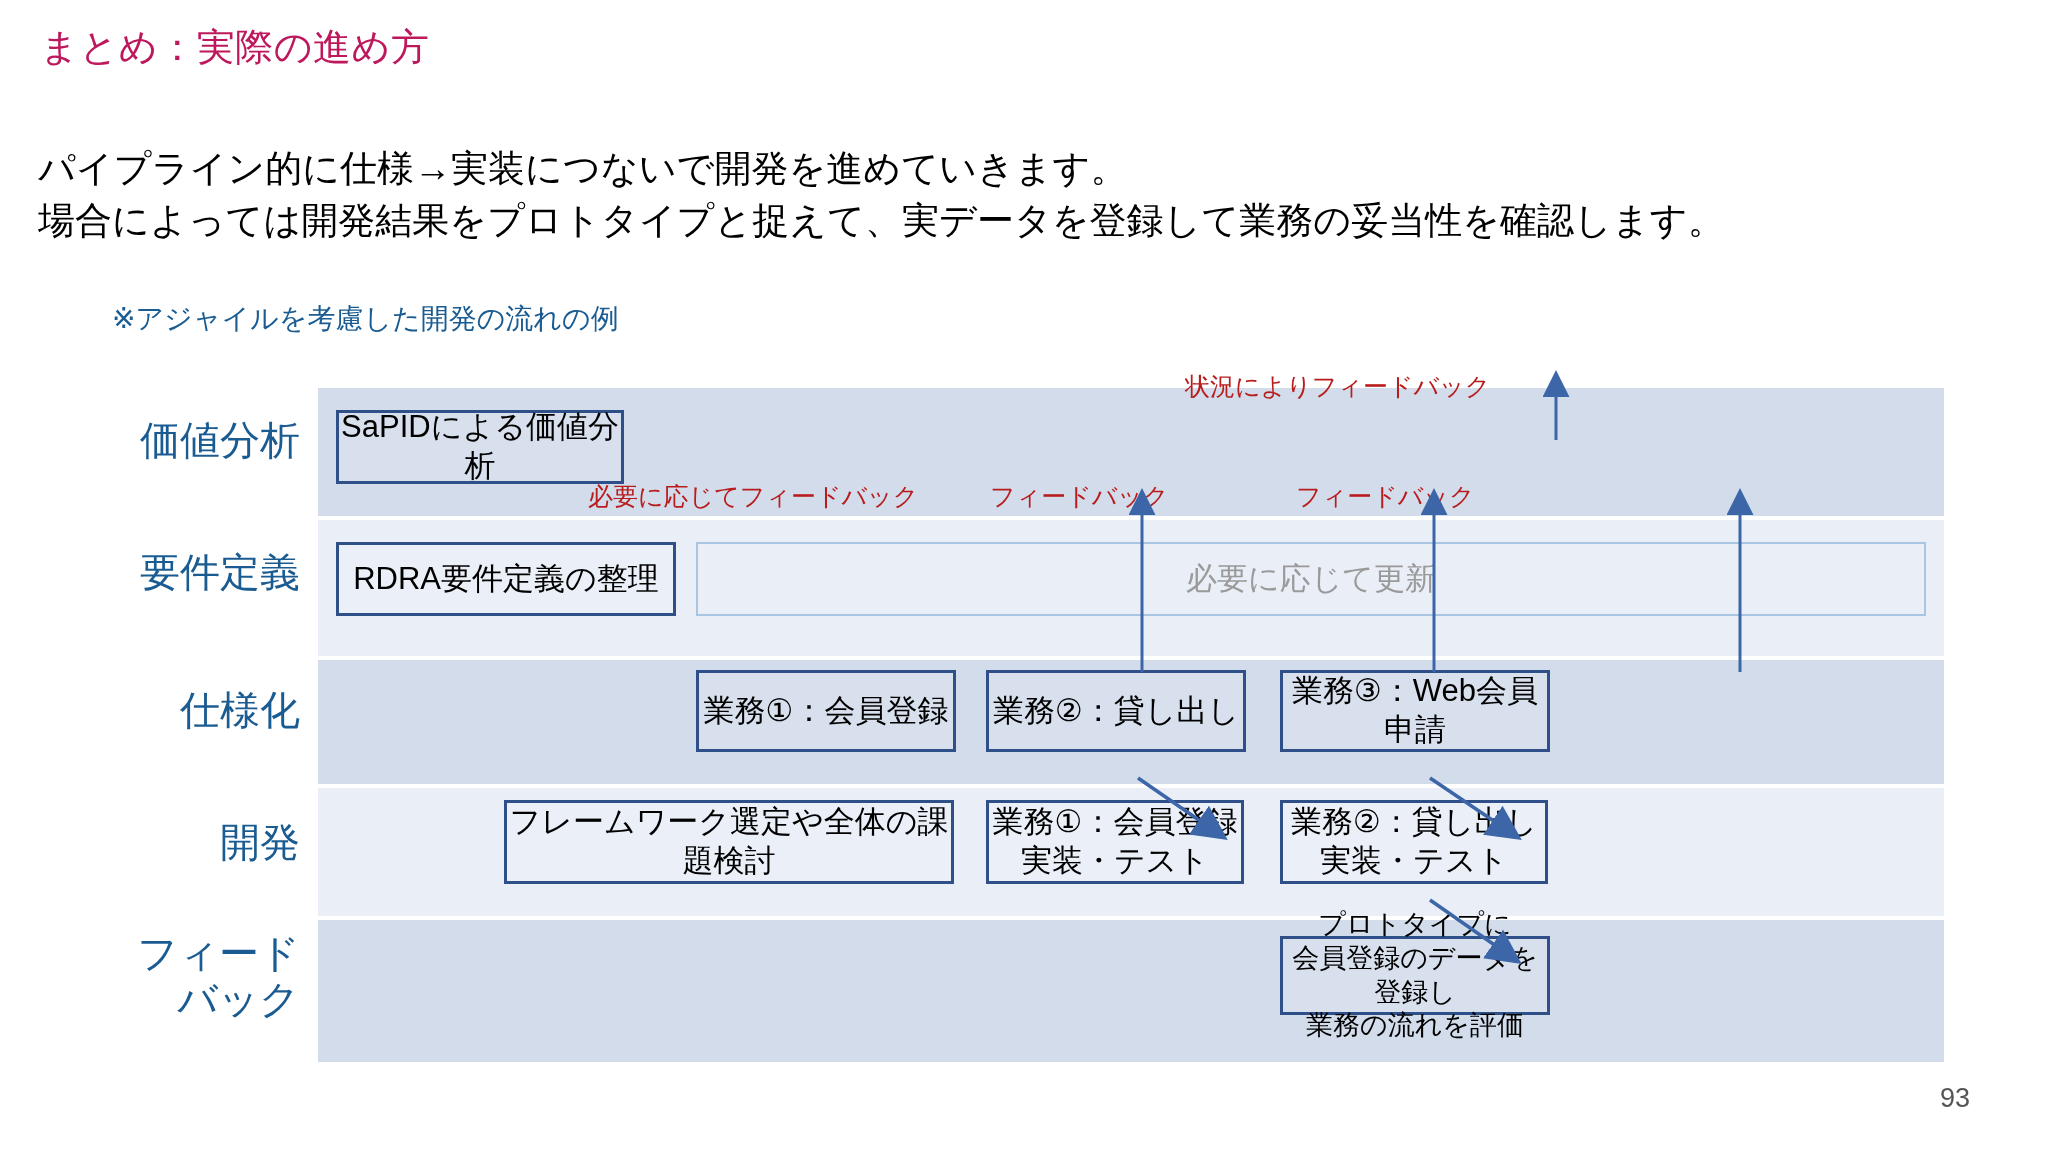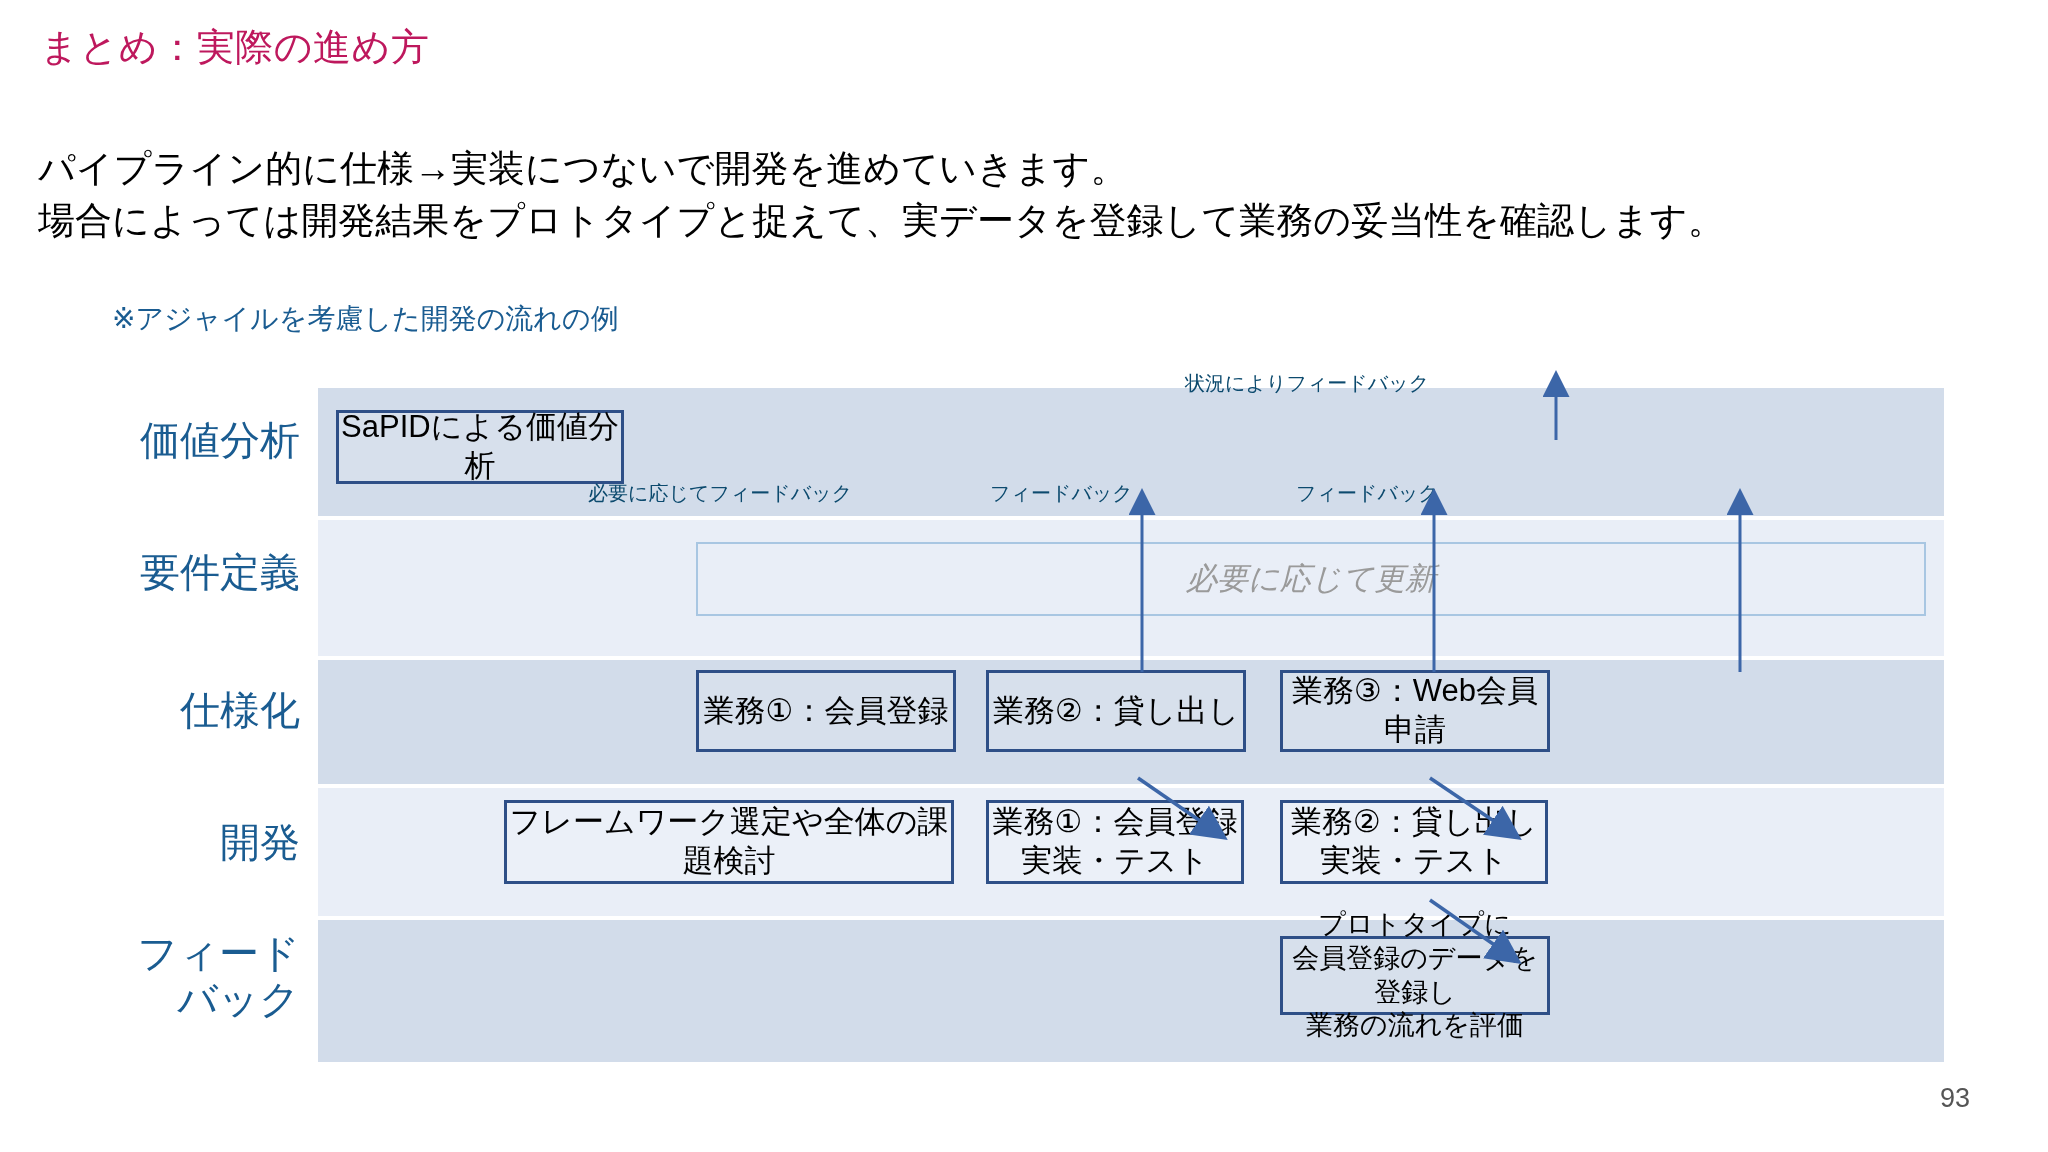--- a/index.html
+++ b/index.html
@@ -83,36 +83,36 @@
   .box.ghost {
     border: 2px solid #a8c6e2;
     color: #9a9a9a;
     background: transparent;
   }
 
   
   .box-sapid   { left: 18px;  top: 22px;  width: 288px; height: 74px; }
   
   .box-rdra    { left: 18px;  top: 154px; width: 340px; height: 74px; }
-  .box-update  { left: 378px; top: 154px; width: 1230px; height: 74px; font-style: italic; }
+  .box-update  { left: 378px; top: 154px; width: 1230px; height: 74px; }
   
   .box-spec1   { left: 378px; top: 282px; width: 260px; height: 82px; }
   .box-spec2   { left: 668px; top: 282px; width: 260px; height: 82px; }
   .box-spec3   { left: 962px; top: 282px; width: 270px; height: 82px; }
   
   .box-dev0    { left: 186px; top: 412px; width: 450px; height: 84px; }
   .box-dev1    { left: 668px; top: 412px; width: 258px; height: 84px; }
   .box-dev2    { left: 962px; top: 412px; width: 268px; height: 84px; }
   
   .box-proto   { left: 962px; top: 548px; width: 270px; height: 79px; font-size: 27px; }
 
   
   .fb-label {
     position: absolute;
-    font-size: 20px; color: #0c4a6e; white-space: nowrap;
+    font-size: 25px; color: #b91c1c; white-space: nowrap;
     text-align: center;
   }
   .fb-status { left: 1185px; top: 370px; }
   .fb-a      { left: 588px;  top: 480px; }
   .fb-b      { left: 990px;  top: 480px; }
   .fb-c      { left: 1296px; top: 480px; }
 
   
   #arrows {
     position: absolute; left: 0; top: 0;
@@ -150,20 +150,21 @@
   <div id="diagram">
 
     <div class="band dark  b1"></div>
     <div class="band light b2"></div>
     <div class="band dark  b3"></div>
     <div class="band light b4"></div>
     <div class="band dark  b5"></div>
 
     <div class="box box-sapid">SaPIDによる価値分析</div>
 
+    <div class="box box-rdra">RDRA要件定義の整理</div>
     <div class="box ghost box-update">必要に応じて更新</div>
 
     <div class="box box-spec1">業務①：会員登録</div>
     <div class="box box-spec2">業務②：貸し出し</div>
     <div class="box box-spec3">業務③：Web会員申請</div>
 
     <div class="box box-dev0">フレームワーク選定や全体の課題検討</div>
     <div class="box box-dev1">
       <span>
         <span>業務①：会員登録</span><br>

